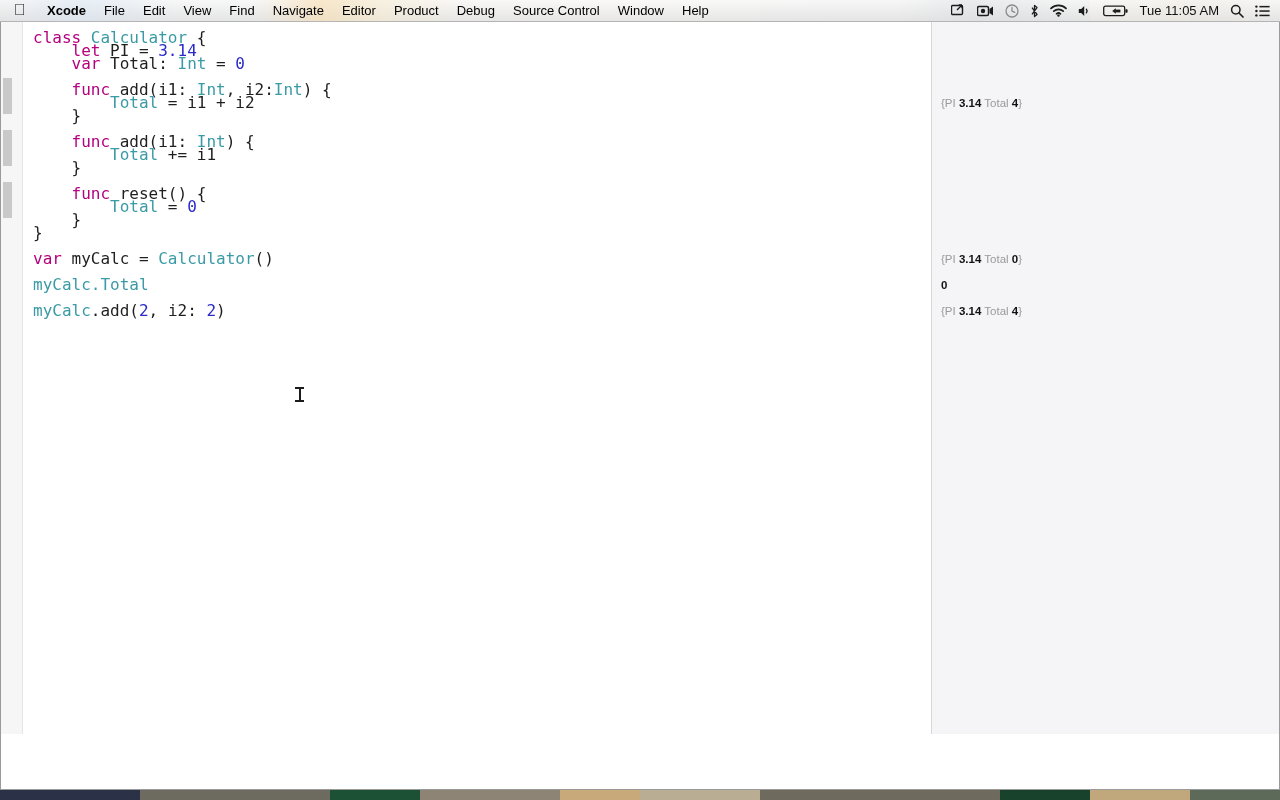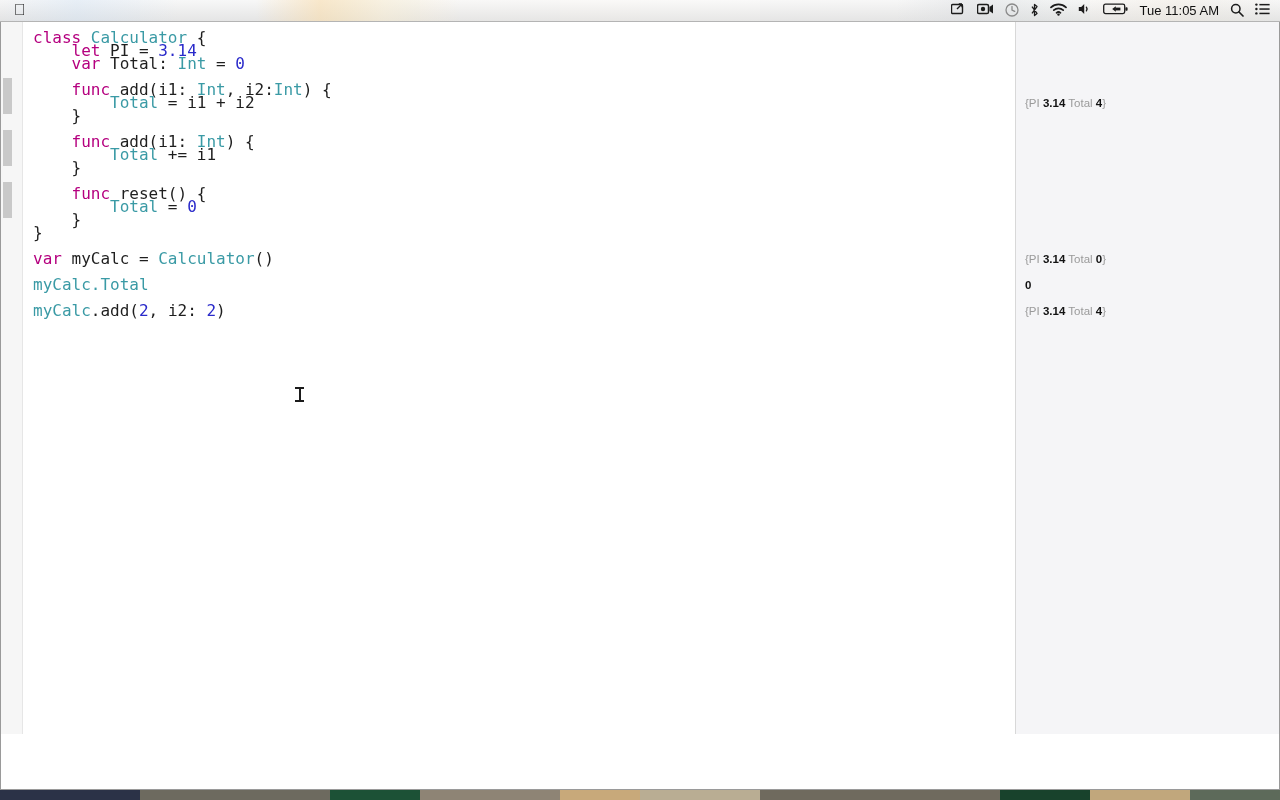--- a/index.html
+++ b/index.html
@@ -96,21 +96,21 @@
     line-height: 22px;
     white-space: nowrap;
     position: relative;
     z-index: 2;
   }
   .menu-item.bold { font-weight: bold; }
 
   #menubar-right {
     margin-left: auto;
     display: flex;
-    align-items: flex-start;
+    align-items: center;
     gap: 11px;
     padding-right: 10px;
     position: relative;
     z-index: 2;
   }
   .status-icon { display: flex; align-items: center; color: #1c1c1c; }
   #clock { font-size: 13px; color: #111; white-space: nowrap; }
 
   
   #window {
@@ -265,21 +265,21 @@
 
   
   .kw   { color: #b5007f; }          
   .type { color: #3a9aa5; }          
   .num  { color: #2a2aca; }          
   .prop { color: #3a9aa5; }          
   .pln  { color: #1f1f1f; }
 
   
   #results-pane {
-    width: 264px;
+    width: 348px;
     flex: none;
     background: #f5f5f7;
     border-left: 1px solid #d8d8d8;
     position: relative;
   }
   .result-row {
     position: absolute;
     left: 9px;
     font-family: "Liberation Sans", sans-serif;
     font-size: 11.5px;
@@ -318,20 +318,34 @@
 
   <div id="desktop">
     <div id="desktop-top-tint"></div>
   </div>
 
   <div id="menubar">
     <div id="menubar-tint"></div>
 
     <div class="apple-menu"></div>
 
+    <div id="menu-items" style="display:flex;position:relative;z-index:2;">
+        <div class="menu-item bold">Xcode</div>
+        <div class="menu-item">File</div>
+        <div class="menu-item">Edit</div>
+        <div class="menu-item">View</div>
+        <div class="menu-item">Find</div>
+        <div class="menu-item">Navigate</div>
+        <div class="menu-item">Editor</div>
+        <div class="menu-item">Product</div>
+        <div class="menu-item">Debug</div>
+        <div class="menu-item">Source Control</div>
+        <div class="menu-item">Window</div>
+        <div class="menu-item">Help</div>
+      </div>
 
     <div id="menubar-right">
 
       <span class="status-icon">
         <svg width="15" height="14" viewBox="0 0 15 14">
             <rect x="0.5" y="1.5" width="11" height="9" rx="1.2" fill="none" stroke="#1c1c1c" stroke-width="1.4"></rect>
             <path d="M6 6 L11 1 M11 1 L11 4.2 M11 1 L7.8 1" stroke="#1c1c1c" stroke-width="1.4" fill="none"></path>
           </svg>
       </span>
 

